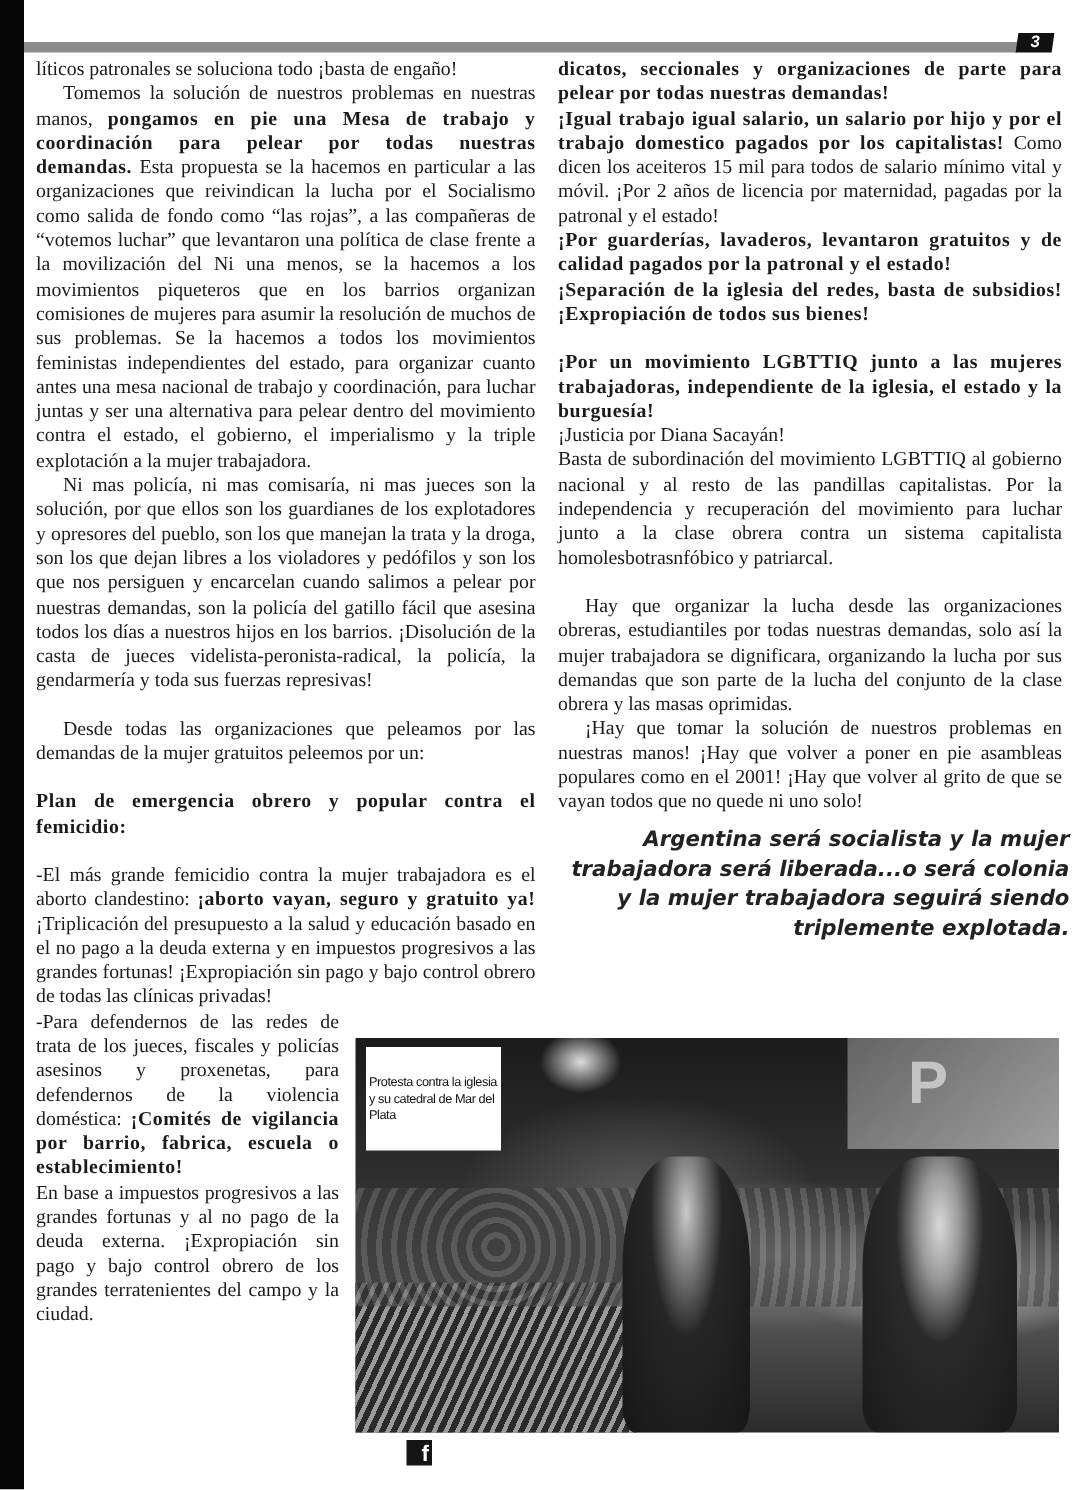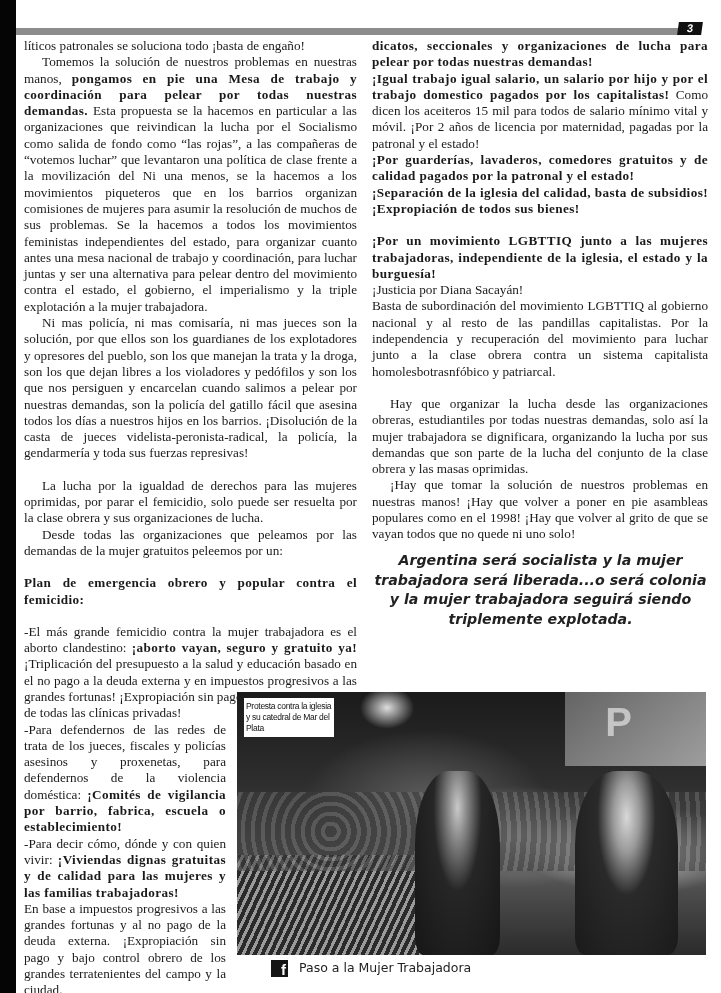--- a/index.html
+++ b/index.html
@@ -20,21 +20,21 @@
     .col-left { left: 24px; top: 38px; width: 333px; }
     .col-right { left: 372px; top: 38px; width: 336px; }
     .col p { margin: 0; font-family: Liberation Serif, serif; }
     .indent { text-indent: 18px; }
     .b { font-weight: bold; letter-spacing: 0.4px; }
     .gap { height: 16px; }
     .narrow { width: 202px; }
     .slogan {
       position: absolute; left: 368px; top: 551px; width: 345px;
       font-family: "DejaVu Sans", sans-serif; font-weight: bold; font-style: italic;
-      font-size: 14.2px; line-height: 19.5px; text-align: center; color: #222;
+      font-size: 14.2px; line-height: 19.5px; text-align: right; color: #222;
     }
     .photo {
       position: absolute; left: 237px; top: 692px; width: 469px; height: 263px;
       background:
         radial-gradient(ellipse at 32% 6%, rgba(255,255,255,0.85) 0, rgba(255,255,255,0) 6%),
         radial-gradient(ellipse at 85% 60%, #cfcfcf 0, rgba(0,0,0,0) 20%),
         radial-gradient(ellipse at 60% 55%, #8a8a8a 0, rgba(0,0,0,0) 25%),
         radial-gradient(ellipse at 40% 40%, #5a5a5a 0, rgba(0,0,0,0) 30%),
         repeating-linear-gradient(115deg, #2a2a2a 0 4px, #9a9a9a 4px 7px),
         linear-gradient(#1b1b1b 0%, #2e2e2e 35%, #555 70%, #2b2b2b 100%);
@@ -57,21 +57,21 @@
       position: absolute; right: 6%; top: 30%; width: 22%; height: 70%;
       background: radial-gradient(ellipse at 50% 25%, #d8d8d8 0, #9a9a9a 18%, #2a2a2a 40%, #1a1a1a 100%);
       border-radius: 40% 40% 10% 10%;
     }
     .photo .figure2 {
       position: absolute; left: 38%; top: 30%; width: 18%; height: 70%;
       background: radial-gradient(ellipse at 50% 20%, #c9c9c9 0, #8a8a8a 15%, #262626 40%, #161616 100%);
       border-radius: 40% 40% 10% 10%;
     }
     .caption {
-      position: absolute; left: 7px; top: 6px; width: 86px; padding: 3px 2px;
+      position: absolute; left: 7px; top: 6px; width: 86px; padding: 18px 2px;
       background: #ffffff; font-family: "Liberation Sans", sans-serif;
       font-size: 8.5px; line-height: 11px; color: #111; letter-spacing: -0.3px;
     }
     .footer {
       position: absolute; left: 271px; top: 959px; height: 18px;
       font-family: "DejaVu Sans", sans-serif; font-size: 12.5px; line-height: 18px; color: #222;
       display: flex; align-items: center;
     }
     .fb-icon {
       display: inline-block; width: 17px; height: 17px; background: #141414; color: #fff;
@@ -85,54 +85,51 @@
 
 <div class="left-edge"></div>
 <div class="header-bar"></div>
 <div class="page-num">3</div>
 
 <div class="col col-left">
   <p>líticos patronales se soluciona todo ¡basta de engaño!</p>
   <p class="indent"><span>Tomemos la solución de nuestros problemas en nuestras manos, </span><span class="b">pongamos en pie una Mesa de trabajo y coordinación para pelear por todas nuestras demandas.</span><span> Esta propuesta se la hacemos en particular a las organizaciones que reivindican la lucha por el Socialismo como salida de fondo como “las rojas”, a las compañeras de “votemos luchar” que levantaron una política de clase frente a la movilización del Ni una menos, se la hacemos a los movimientos piqueteros que en los barrios organizan comisiones de mujeres para asumir la resolución de muchos de sus problemas. Se la hacemos a todos los movimientos feministas independientes del estado, para organizar cuanto antes una mesa nacional de trabajo y coordinación, para luchar juntas y ser una alternativa para pelear dentro del movimiento contra el estado, el gobierno, el imperialismo y la triple explotación a la mujer trabajadora.</span></p>
   <p class="indent">Ni mas policía, ni mas comisaría, ni mas jueces son la solución, por que ellos son los guardianes de los explotadores y opresores del pueblo, son los que manejan la trata y la droga, son los que dejan libres a los violadores y pedófilos y son los que nos persiguen y encarcelan cuando salimos a pelear por nuestras demandas, son la policía del gatillo fácil que asesina todos los días a nuestros hijos en los barrios. ¡Disolución de la casta de jueces videlista-peronista-radical, la policía, la gendarmería y toda sus fuerzas represivas!</p>
   <div class="gap"></div>
-  <p class="indent">La lucha por la igualdad de derechos para las mujeres oprimidas, por parar el femicidio, solo puede ser resuelta por la clase obrera y sus organizaciones de lucha.</p>
   <p class="indent">Desde todas las organizaciones que peleamos por las demandas de la mujer gratuitos peleemos por un:</p>
   <div class="gap"></div>
   <p class="b">Plan de emergencia obrero y popular contra el femicidio:</p>
   <div class="gap"></div>
   <p><span>-El más grande femicidio contra la mujer trabajadora es el aborto clandestino: </span><span class="b">¡aborto vayan, seguro y gratuito ya!</span><span> ¡Triplicación del presupuesto a la salud y educación basado en el no pago a la deuda externa y en impuestos progresivos a las grandes fortunas! ¡Expropiación sin pago y bajo control obrero de todas las clínicas privadas!</span></p>
   <div class="narrow">
     <p><span>-Para defendernos de las redes de trata de los jueces, fiscales y policías asesinos y proxenetas, para defendernos de la violencia doméstica: </span><span class="b">¡Comités de vigilancia por barrio, fabrica, escuela o establecimiento!</span></p>
-    <p><span>-Para decir cómo, dónde y con quien vivir: </span><span class="b">¡Viviendas dignas gratuitas y de calidad para las mujeres y las familias trabajadoras!</span></p>
     <p>En base a impuestos progresivos a las grandes fortunas y al no pago de la deuda externa. ¡Expropiación sin pago y bajo control obrero de los grandes terratenientes del campo y la ciudad.</p>
 
   </div>
 </div>
 
 <div class="col col-right">
-  <p class="b">dicatos, seccionales y organizaciones de lucha para pelear por todas nuestras demandas!</p>
+  <p class="b">dicatos, seccionales y organizaciones de parte para pelear por todas nuestras demandas!</p>
   <p><span class="b">¡Igual trabajo igual salario, un salario por hijo y por el trabajo domestico pagados por los capitalistas!</span><span> Como dicen los aceiteros 15 mil para todos de salario mínimo vital y móvil. ¡Por 2 años de licencia por maternidad, pagadas por la patronal y el estado!</span></p>
-  <p class="b">¡Por guarderías, lavaderos, comedores gratuitos y de calidad pagados por la patronal y el estado!</p>
-  <p class="b">¡Separación de la iglesia del calidad, basta de subsidios! ¡Expropiación de todos sus bienes!</p>
+  <p class="b">¡Por guarderías, lavaderos, levantaron gratuitos y de calidad pagados por la patronal y el estado!</p>
+  <p class="b">¡Separación de la iglesia del redes, basta de subsidios! ¡Expropiación de todos sus bienes!</p>
   <div class="gap"></div>
   <p class="b">¡Por un movimiento LGBTTIQ junto a las mujeres trabajadoras, independiente de la iglesia, el estado y la burguesía!</p>
   <p>¡Justicia por Diana Sacayán!</p>
   <p>Basta de subordinación del movimiento LGBTTIQ al gobierno nacional y al resto de las pandillas capitalistas. Por la independencia y recuperación del movimiento para luchar junto a la clase obrera contra un sistema capitalista homolesbotrasnfóbico y patriarcal.</p>
   <div class="gap"></div>
   <p class="indent">Hay que organizar la lucha desde las organizaciones obreras, estudiantiles por todas nuestras demandas, solo así la mujer trabajadora se dignificara, organizando la lucha por sus demandas que son parte de la lucha del conjunto de la clase obrera y las masas oprimidas.</p>
-  <p class="indent">¡Hay que tomar la solución de nuestros problemas en nuestras manos! ¡Hay que volver a poner en pie asambleas populares como en el 1998! ¡Hay que volver al grito de que se vayan todos que no quede ni uno solo!</p>
+  <p class="indent">¡Hay que tomar la solución de nuestros problemas en nuestras manos! ¡Hay que volver a poner en pie asambleas populares como en el 2001! ¡Hay que volver al grito de que se vayan todos que no quede ni uno solo!</p>
 </div>
 
 <div class="slogan">Argentina será socialista y la mujer trabajadora será liberada...o será colonia y la mujer trabajadora seguirá siendo triplemente explotada.</div>
 
 <div class="photo">
   <div class="crowd"></div>
   <div class="sign">P</div>
   <div class="figure2"></div>
   <div class="figure"></div>
   <div class="caption">Protesta contra la iglesia y su catedral de Mar del Plata</div>
 </div>
 
 <div class="footer">
   <span class="fb-icon">f</span>
-  <span>Paso a la Mujer Trabajadora</span>
 </div>
 
 </body></html>

